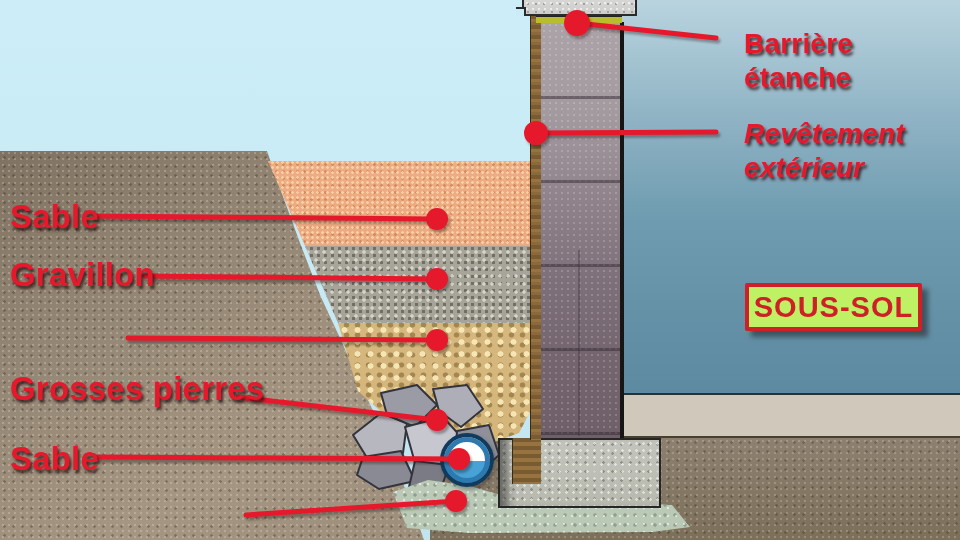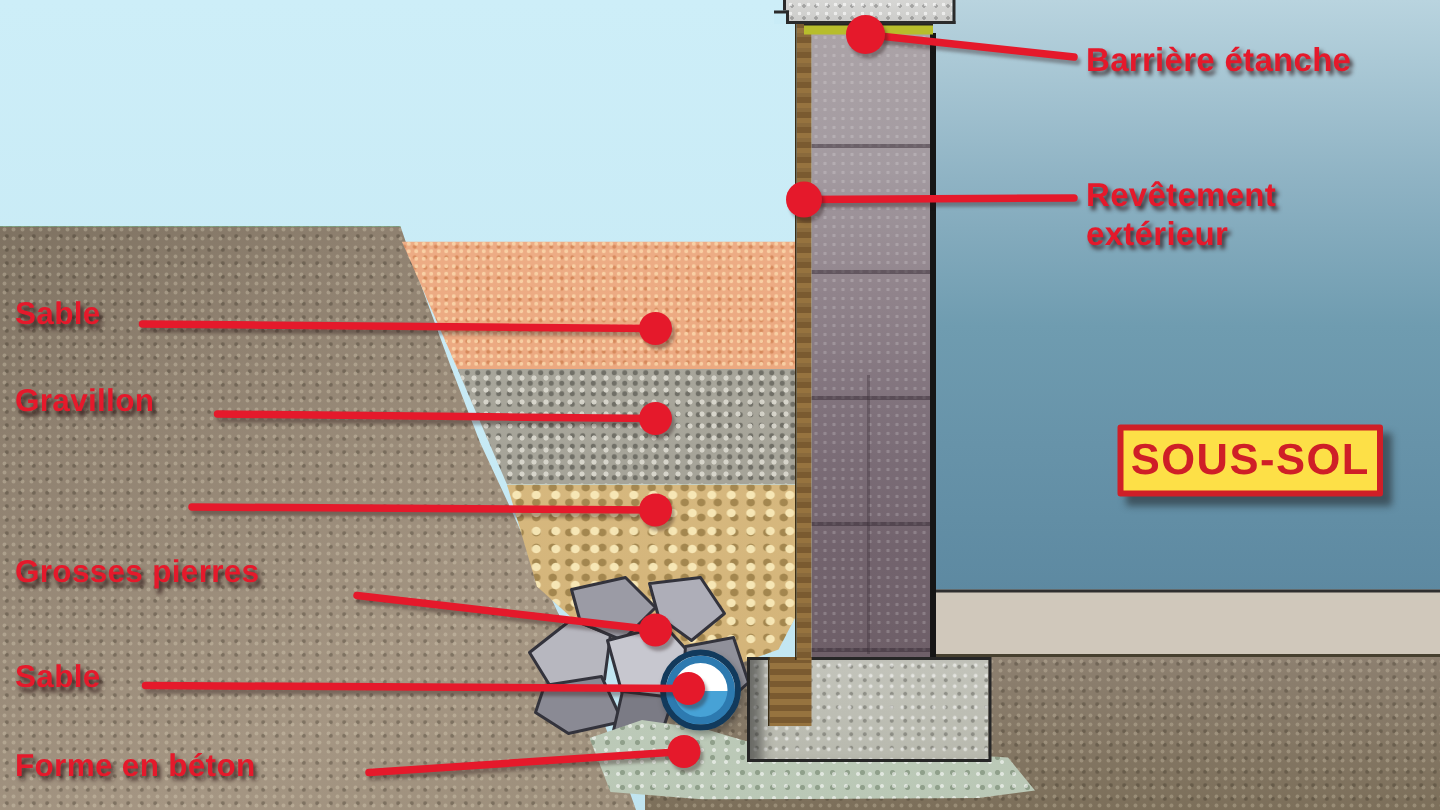--- a/index.html
+++ b/index.html
@@ -99,33 +99,33 @@
   .drain { left:440px; top:433px; width:54px; height:54px; border-radius:50%;
       border:4px solid #123a5c;
       background:linear-gradient(180deg,#e9f2f8 0 8%,#ffffff 8% 52%,#47a2d6 52% 100%);
       box-shadow:inset 0 0 0 5px #2d7ab0, 2px 3px 4px rgba(30,30,30,.35); }
 
   .stones-svg { left:345px; top:383px; }
   .leaders { inset:0; }
   .leaders line, .leaders circle { filter:drop-shadow(2px 3px 1px rgba(40,20,20,.35)); }
 
   
-  .lbl { position:absolute; color:#e5192b; font-weight:bold; font-size:21px; line-height:1.2;
+  .lbl { position:absolute; color:#e5192b; font-weight:bold; font-size:33px; line-height:1.2;
       white-space:pre-line; text-shadow:2px 3px 3px rgba(40,18,18,.8); letter-spacing:.2px; }
-  .lbl-right { font-size:22px; }
+  .lbl-right { font-size:28px;margin-left:20px; }
   .lbl-sable   { left:10px;  top:197px; }
   .lbl-grav    { left:10px;  top:255px; }
   .lbl-caill   { left:10px;  top:317px; }
   .lbl-pierres { left:10px;  top:369px; }
   .lbl-drain   { left:10px;  top:439px; }
   .lbl-forme   { left:10px;  top:498px; }
   .lbl-barr    { left:724px; top:27px;  }
-  .lbl-revet   { left:724px; top:117px; }
-
-  .sousol { left:745px; top:283px; width:177px; height:48px; background:#fde047;
+  .lbl-revet   { left:724px; top:117px;font-style:italic; }
+
+  .sousol { left:745px; top:283px; width:177px; height:48px; background:#bef264;
       border:4px solid #cf1f27; border-radius:2px; display:flex; align-items:center; justify-content:center;
       box-shadow:6px 6px 5px rgba(25,25,25,.5); }
   .sousol span { color:#cf1f27; font-weight:bold; font-size:29px; letter-spacing:1px; }
 </style>
 </head>
 <body>
 
 <div class="stage">
 
   <div class="abs sky"></div>
@@ -185,21 +185,20 @@
       <circle cx="456" cy="501" r="11"></circle>
       <circle cx="577" cy="23" r="13"></circle>
       <circle cx="536" cy="133" r="12"></circle>
     </g>
   </svg>
 
   <div class="lbl lbl-sable">Sable</div>
   <div class="lbl lbl-grav">Gravillon</div>
   <div class="lbl lbl-pierres">Grosses pierres</div>
   <div class="lbl lbl-drain">Sable</div>
-  <div class="lbl lbl-forme">Forme en béton</div>
   <div class="lbl lbl-right lbl-barr">Barrière étanche</div>
   <div class="lbl lbl-right lbl-revet">Revêtement
 extérieur</div>
 
   <div class="abs sousol">
     <span>SOUS-SOL</span>
   </div>
 
 </div>
 

